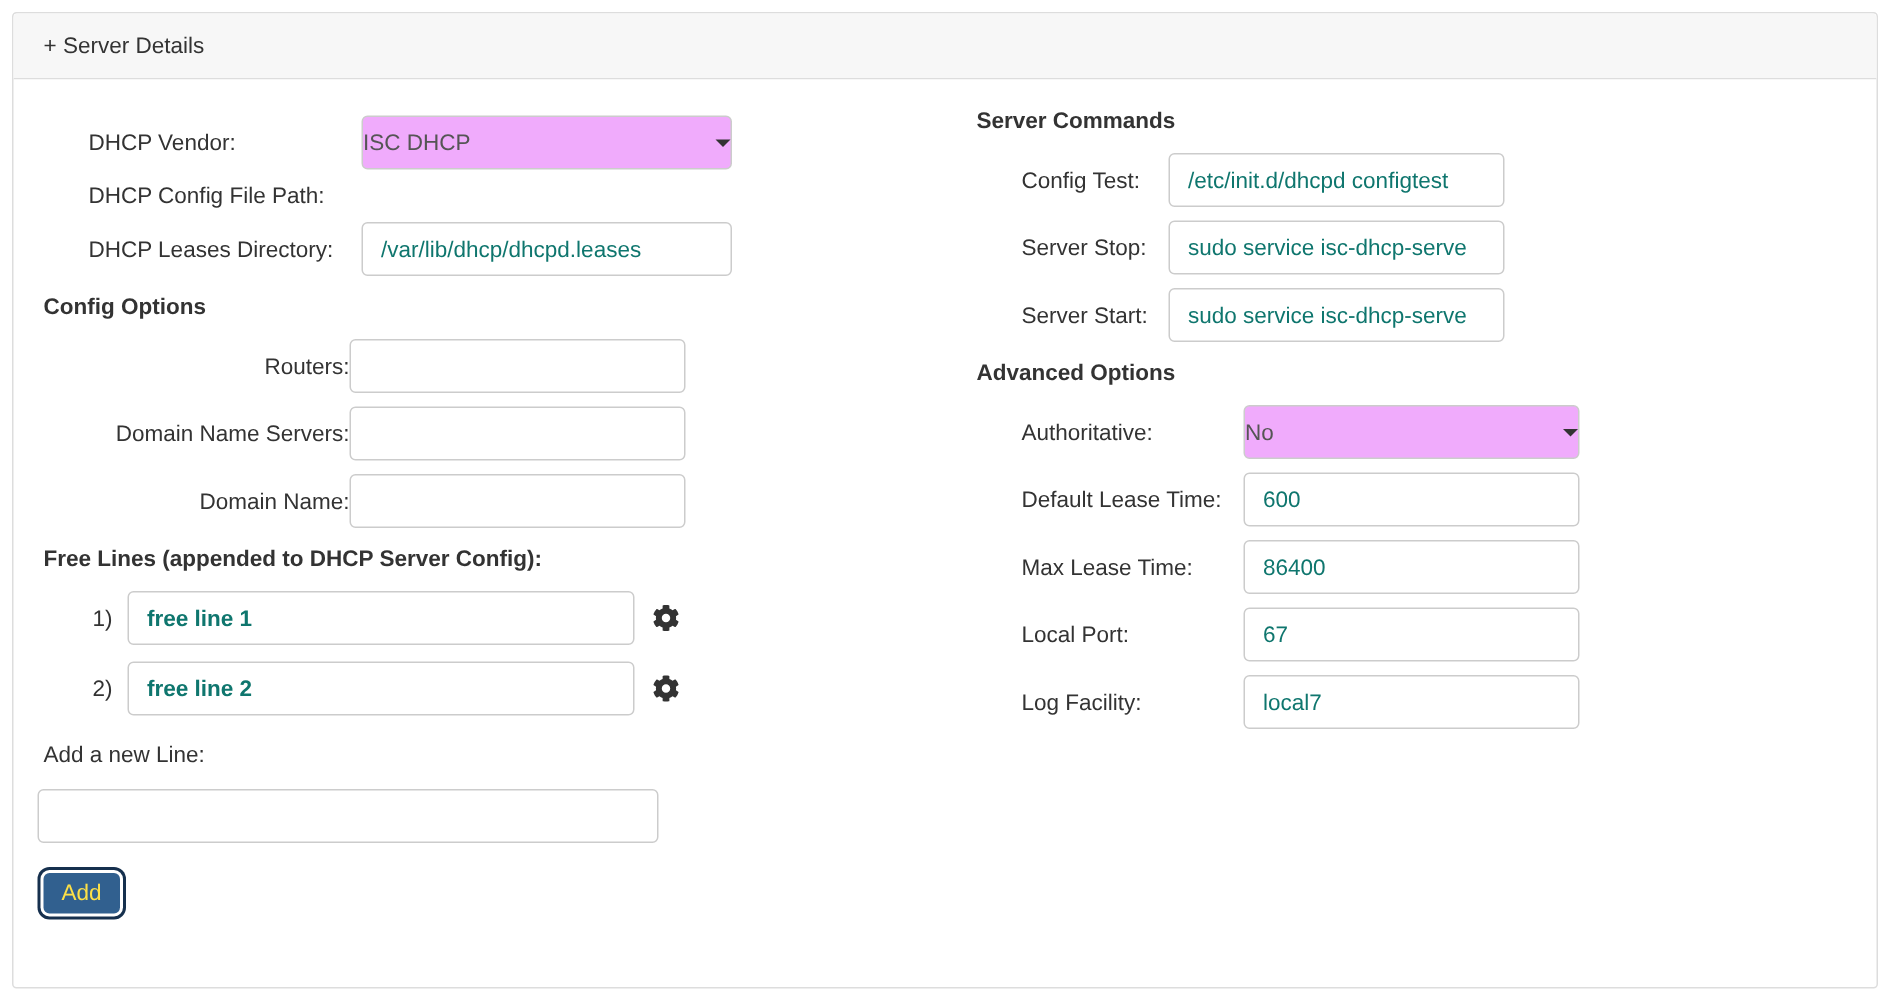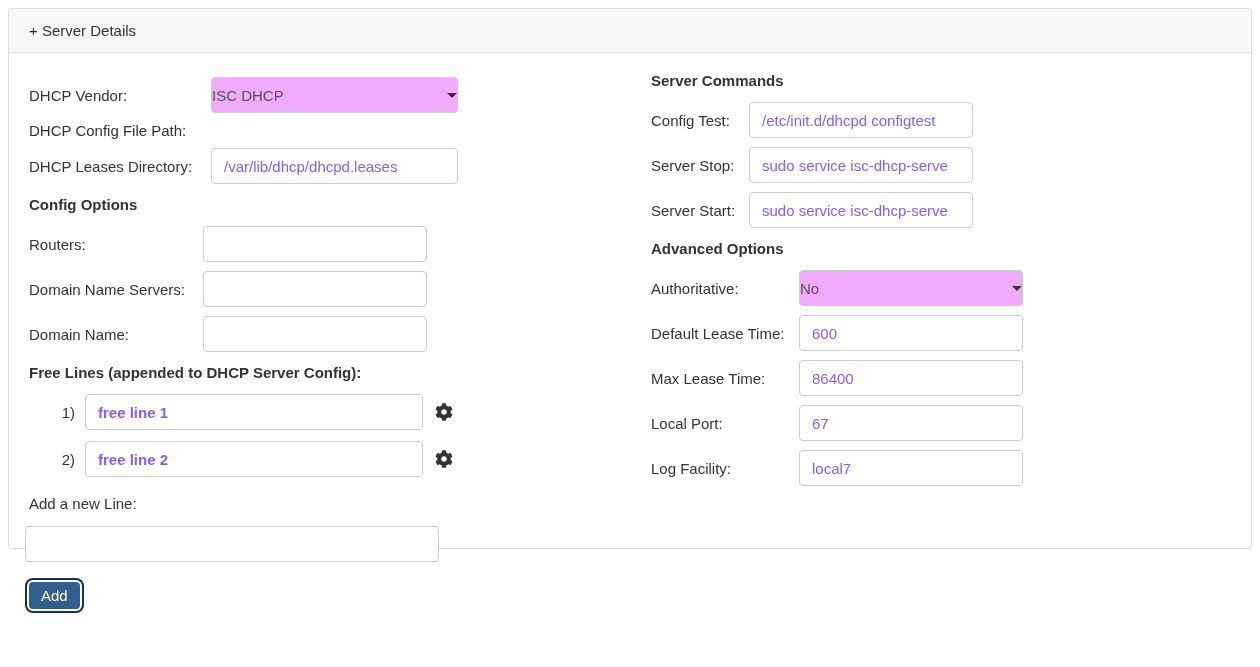--- a/index.html
+++ b/index.html
@@ -4,46 +4,46 @@
 <style>
   * { box-sizing: border-box; }
   html, body { margin: 0; padding: 0; background: #fff; }
   body {
     width: 1260px; height: 667px;
     font-family: "Liberation Sans", sans-serif;
     font-size: 15px; color: #333;
     overflow: hidden;
   }
   .panel {
-    margin: 8px; width: 1244px; height: 541px;
+    margin: 8px; width: 1244px; height: 651px;
     border: 1px solid #ddd; border-radius: 3px;
     background: #fff;
   }
   .panel-header {
     background: #f7f7f7;
     border-bottom: 1px solid #ddd;
     border-radius: 3px 3px 0 0;
     padding: 13px 20px;
     font-size: 15px; color: #333;
     cursor: pointer;
   }
   .panel-body { display: flex; padding: 24px 20px 0 20px; }
   .col-left  { width: 622px; flex: none; }
   .col-right { flex: 1; margin-top: -5px; }
 
   .form-row { display: flex; align-items: center; margin-bottom: 9px; }
-  .lbl { color: #333; flex: none; }
+  .lbl { color: #333; flex: none; margin-left: 30px; }
   .g1 .lbl { width: 182px; }
-  .g2 .lbl { width: 174px; }
+  .g2 .lbl { width: 174px; text-align: right; }
   .gc .lbl { width: 98px; }
   .ga .lbl { width: 148px; }
 
   .txt {
     height: 36px; border: 1px solid #ccc; border-radius: 4px;
-    padding: 0 12px; font: inherit; color: #8b5cf6; background: #fff;
+    padding: 0 12px; font: inherit; color: #0f766e; background: #fff;
     outline: none;
   }
   .w247 { width: 247px; } .w224 { width: 224px; }
   .w338 { width: 338px; font-weight: bold; } .w414 { width: 414px; }
 
   .selectbox {
     display: flex; align-items: center; justify-content: space-between;
     height: 36px; border: 1px solid #ccc; border-radius: 4px;
     padding: 0 0; color: #555; background: #f0abfc; cursor: pointer;
   }
@@ -63,21 +63,21 @@
     cursor: pointer; background: none; border: none; padding: 0;
   }
   .gear-btn svg { display: block; }
 
   .add-line-label { margin: 18px 0 14px; }
   .add-line-input { margin-left: -4px; }
 
   .btn-add {
     display: inline-block;
     margin: 20px 0 0 0;
-    background: #31608f; color: #fef9c3;
+    background: #31608f; color: #fde047;
     border: none; border-radius: 4px;
     padding: 5px 12px; font: inherit;
     box-shadow: 0 0 0 2px #fff, 0 0 0 4px #16304e;
     cursor: pointer;
   }
 </style>
 </head>
 <body>
 
 <div class="panel">

